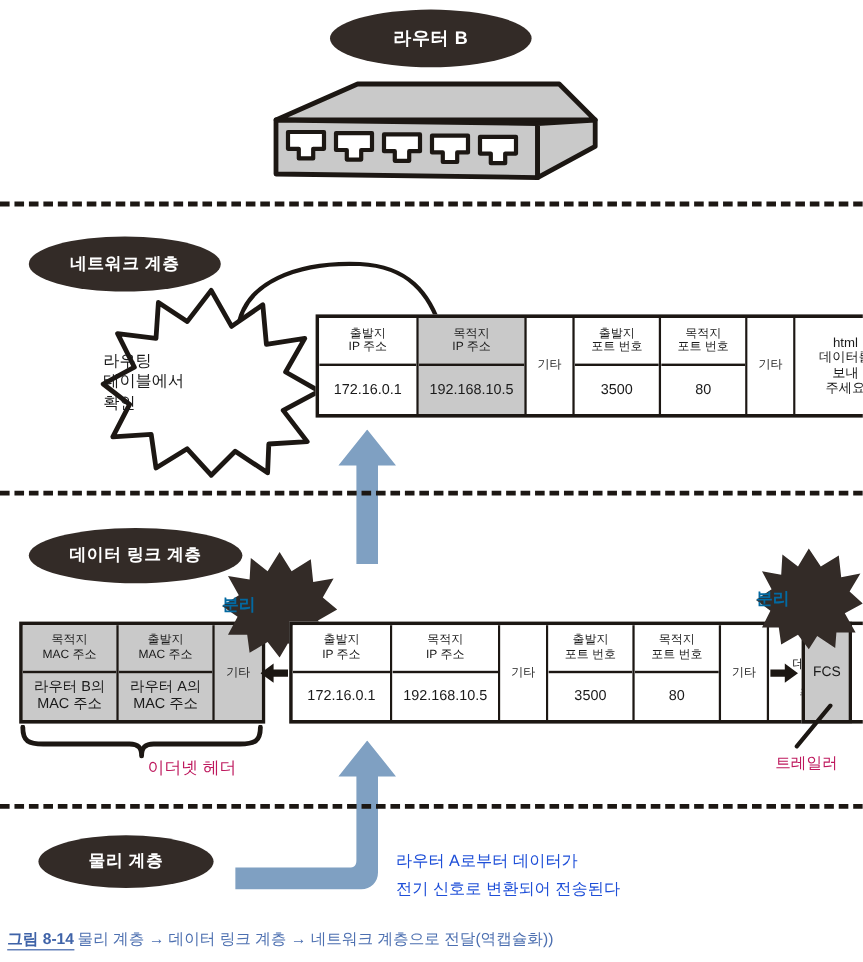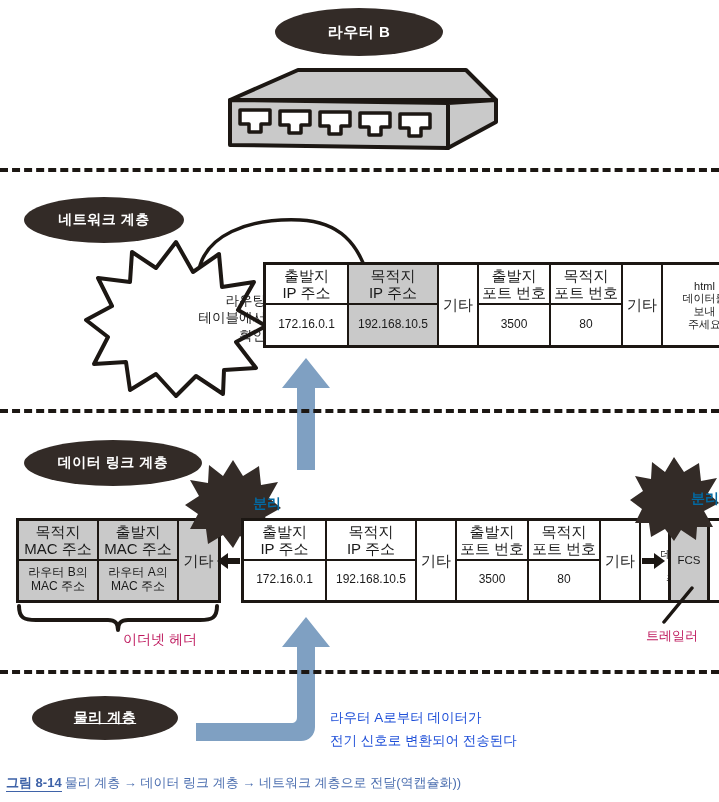--- a/index.html
+++ b/index.html
@@ -59,21 +59,21 @@
   }
   .cell:last-child { border-right: none; }
   .cell.shade { background: #c9c9c9; }
   .chead {
     flex: 1 1 50%;
     display: flex;
     align-items: center;
     justify-content: center;
     text-align: center;
     line-height: 1.15;
-    font-size: 15px;
+    font-size: 10px;
     padding: 1px 2px;
     box-sizing: border-box;
     border-bottom: 2px solid #1c1713;
   }
   .cval {
     flex: 1 1 50%;
     display: flex;
     align-items: center;
     justify-content: center;
     text-align: center;
@@ -93,21 +93,21 @@
   }
 
   
   .burst { position: absolute; }
   .burst svg { display: block; overflow: visible; }
   .burst .btext {
     position: absolute;
     inset: 0;
     display: flex;
     flex-direction: column;
-    align-items: flex-end;
+    align-items: flex-start;
     justify-content: center;
     text-align: center;
     line-height: 1.3;
     pointer-events: none;
   }
   .burst.dark .btext { color: #0369a1; font-weight: bold; }
   .burst.light .btext { color: #1a1a1a; }
 
   
   .blue { fill: #7fa0c2; }
@@ -380,21 +380,21 @@
 <div class="lbl" style="left:646px; top:627px; font-size:13px;">트레일러</div>
 
 <div class="abs" style="left:196px; top:617px;">
   <svg width="160" height="132" viewBox="0 0 160 132">
     <path class="blue" d="M110,0 L134,30 L119,30 L119,110 C119,118 113,124 105,124 L0,124 L0,106 L95,106 C99,106 101,104 101,100 L101,30 L86,30 Z"></path>
   </svg>
 </div>
 
 <div class="dash-sep" style="top:670px;"></div>
 
-<div class="pill" style="left:32px; top:696px; width:146px; height:44px; font-size:14px;text-decoration:underline;">
+<div class="pill" style="left:32px; top:696px; width:146px; height:44px; font-size:14px;">
   <span>물리 계층</span>
 </div>
 
 <div class="note" style="left:330px; top:707px;">라우터 A로부터 데이터가
 전기 신호로 변환되어 전송된다</div>
 
 <div class="caption">
   <span class="fignum">그림 8-14</span><span>물리 계층 → 데이터 링크 계층 → 네트워크 계층으로 전달(역캡슐화))</span>
 </div>
 

